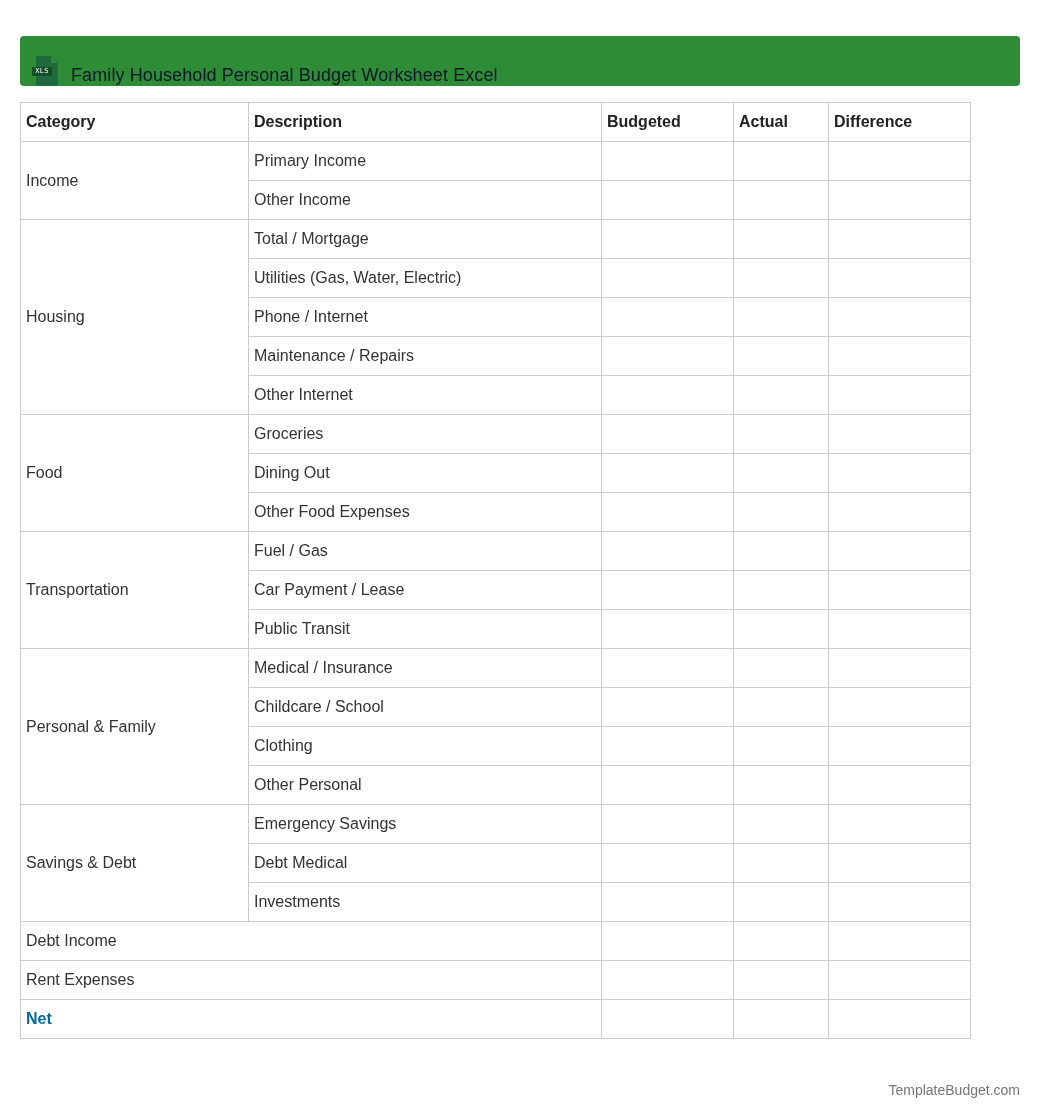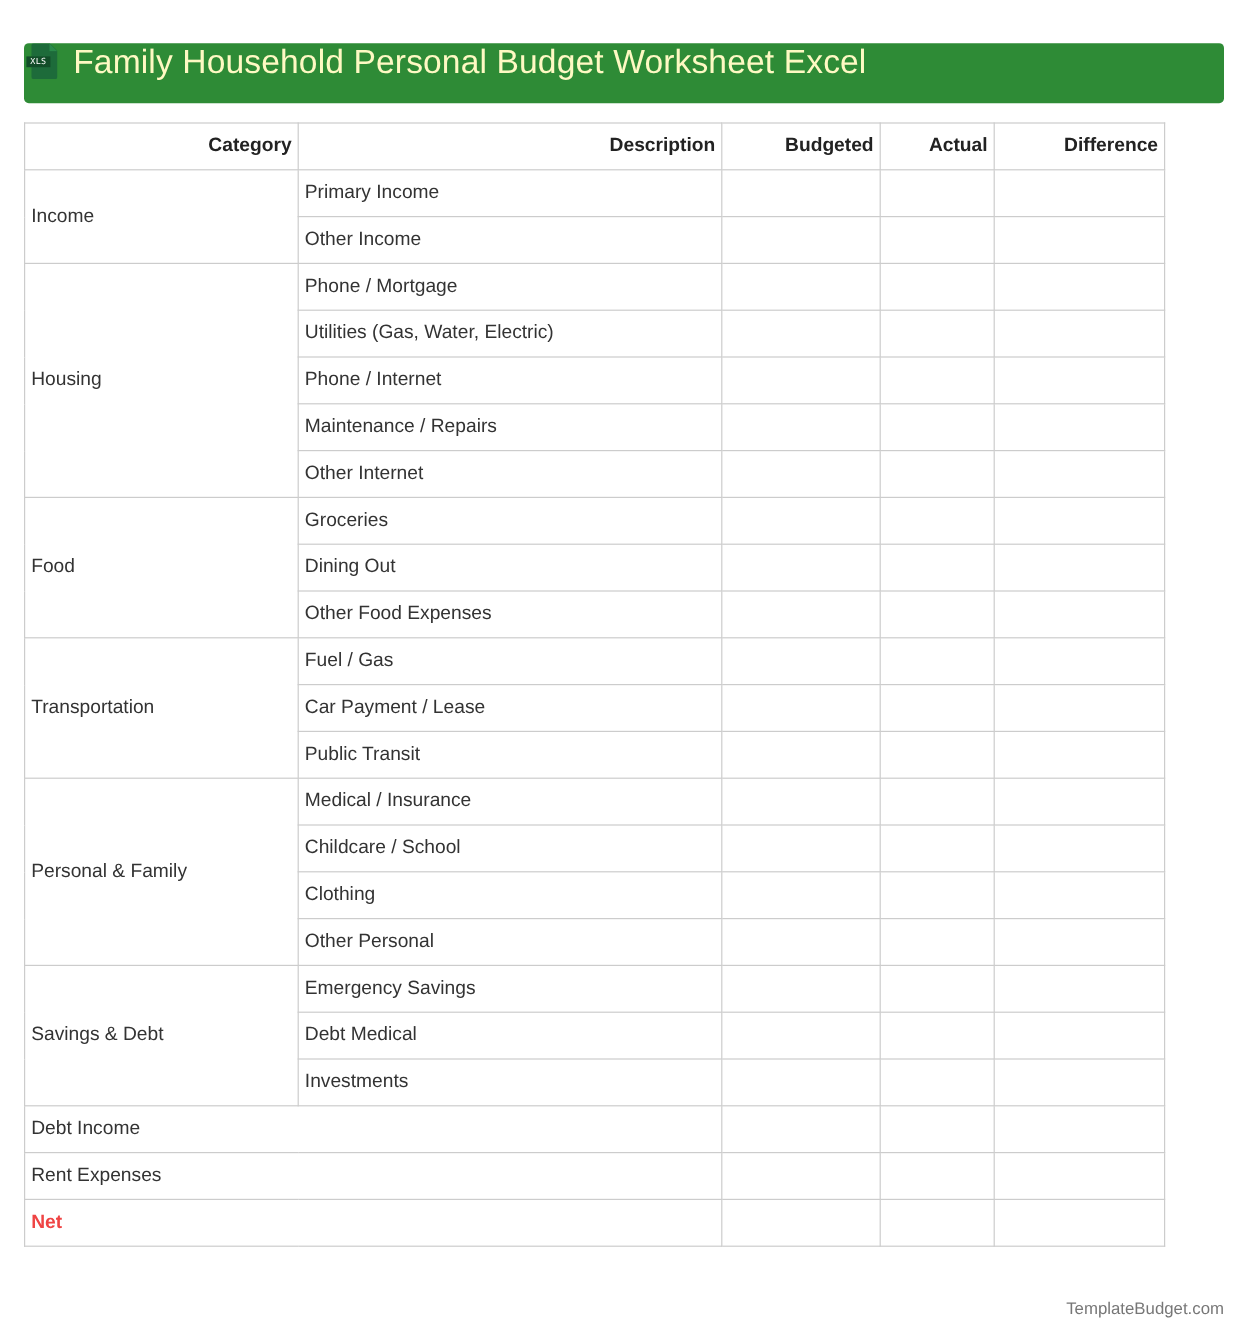--- a/index.html
+++ b/index.html
@@ -4,54 +4,54 @@
   <style>
     html, body { margin: 0; padding: 0; background: #ffffff; }
     body {
       width: 1040px; height: 1120px; position: relative; overflow: hidden;
       font-family: "Liberation Sans", "DejaVu Sans", sans-serif;
       color: #333333;
     }
     .title-bar {
       position: absolute; left: 20px; top: 36px; width: 1000px; height: 50px;
       background: #2e8b36; border-radius: 4px;
-      display: flex; align-items: flex-start; box-sizing: border-box; padding-left: 2px;
+      display: flex; align-items: flex-end; box-sizing: border-box; padding-left: 12px;
     }
     .xls-icon {
       width: 26px; height: 30px; position: relative; margin-right: 13px;
     }
     .xls-icon .page {
       position: absolute; left: 4px; top: 0; width: 22px; height: 30px;
       background: #1d6b3a; border-radius: 2px;
       clip-path: polygon(0 0, 70% 0, 100% 22%, 100% 100%, 0 100%);
     }
     .xls-icon .fold {
       position: absolute; right: 0; top: 0; width: 7px; height: 7px;
       background: #2a8a4a;
       clip-path: polygon(0 0, 100% 100%, 0 100%);
     }
     .xls-icon .tag {
       position: absolute; left: 0; top: 11px; width: 20px; height: 9px;
       background: #124d28; color: #ffffff; font-size: 7px; line-height: 9px;
       text-align: center; font-family: "DejaVu Sans Mono", monospace; letter-spacing: 0.3px;
     }
     .title-text {
-      color: #fef9c3; font-size: 28px; font-weight: normal; letter-spacing: 0.1px;
+      color: #0f172a; font-size: 18px; font-weight: normal; letter-spacing: 0.1px;
     }
     table.budget {
       position: absolute; left: 20px; top: 102px;
       border-collapse: collapse; table-layout: fixed; width: 950px;
       font-size: 16px;
     }
     table.budget th, table.budget td {
       border: 1px solid #cccccc; height: 39px; padding: 0 5px;
       text-align: left; vertical-align: middle; box-sizing: border-box;
     }
-    table.budget th { font-weight: bold; color: #222222; text-align: right; }
-    .bold { font-weight: bold; color: #ef4444; }
+    table.budget th { font-weight: bold; color: #222222; }
+    .bold { font-weight: bold; color: #0369a1; }
     .footer {
       position: absolute; right: 20px; top: 1082px; font-size: 14px; color: #777777; margin-left: 24px;
     }
   </style>
 </head>
 <body>
 
 <div class="title-bar">
   <div class="xls-icon">
     <div class="page"></div>
@@ -87,21 +87,21 @@
         <td></td>
       </tr>
       <tr>
         <td>Other Income</td>
         <td></td>
         <td></td>
         <td></td>
       </tr>
       <tr>
         <td rowspan="5">Housing</td>
-        <td>Phone / Mortgage</td>
+        <td>Total / Mortgage</td>
         <td></td>
         <td></td>
         <td></td>
       </tr>
       <tr>
         <td>Utilities (Gas, Water, Electric)</td>
         <td></td>
         <td></td>
         <td></td>
       </tr>

